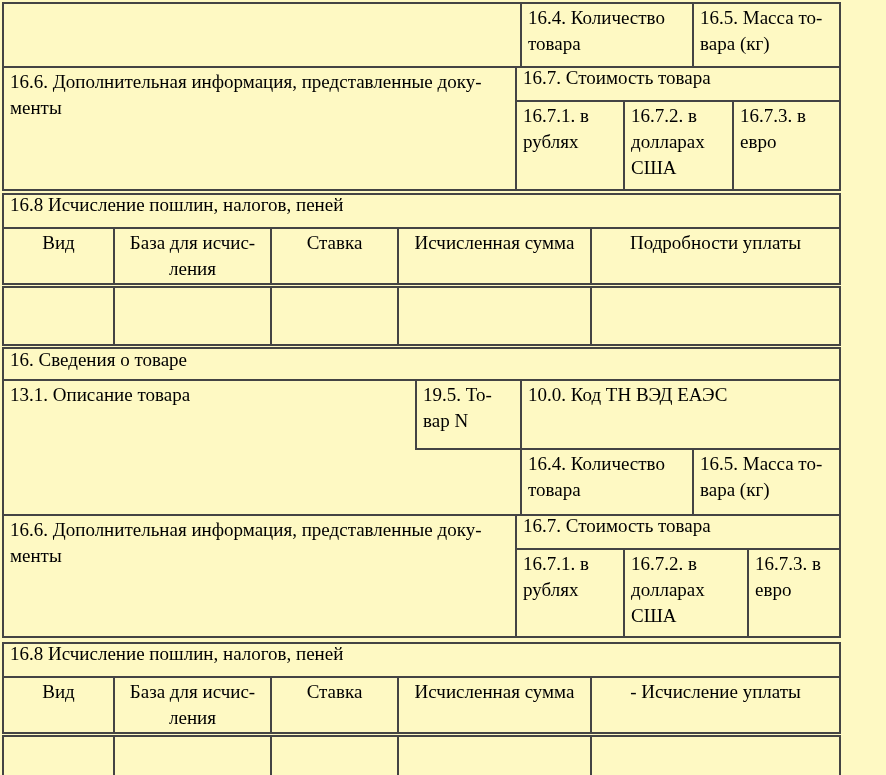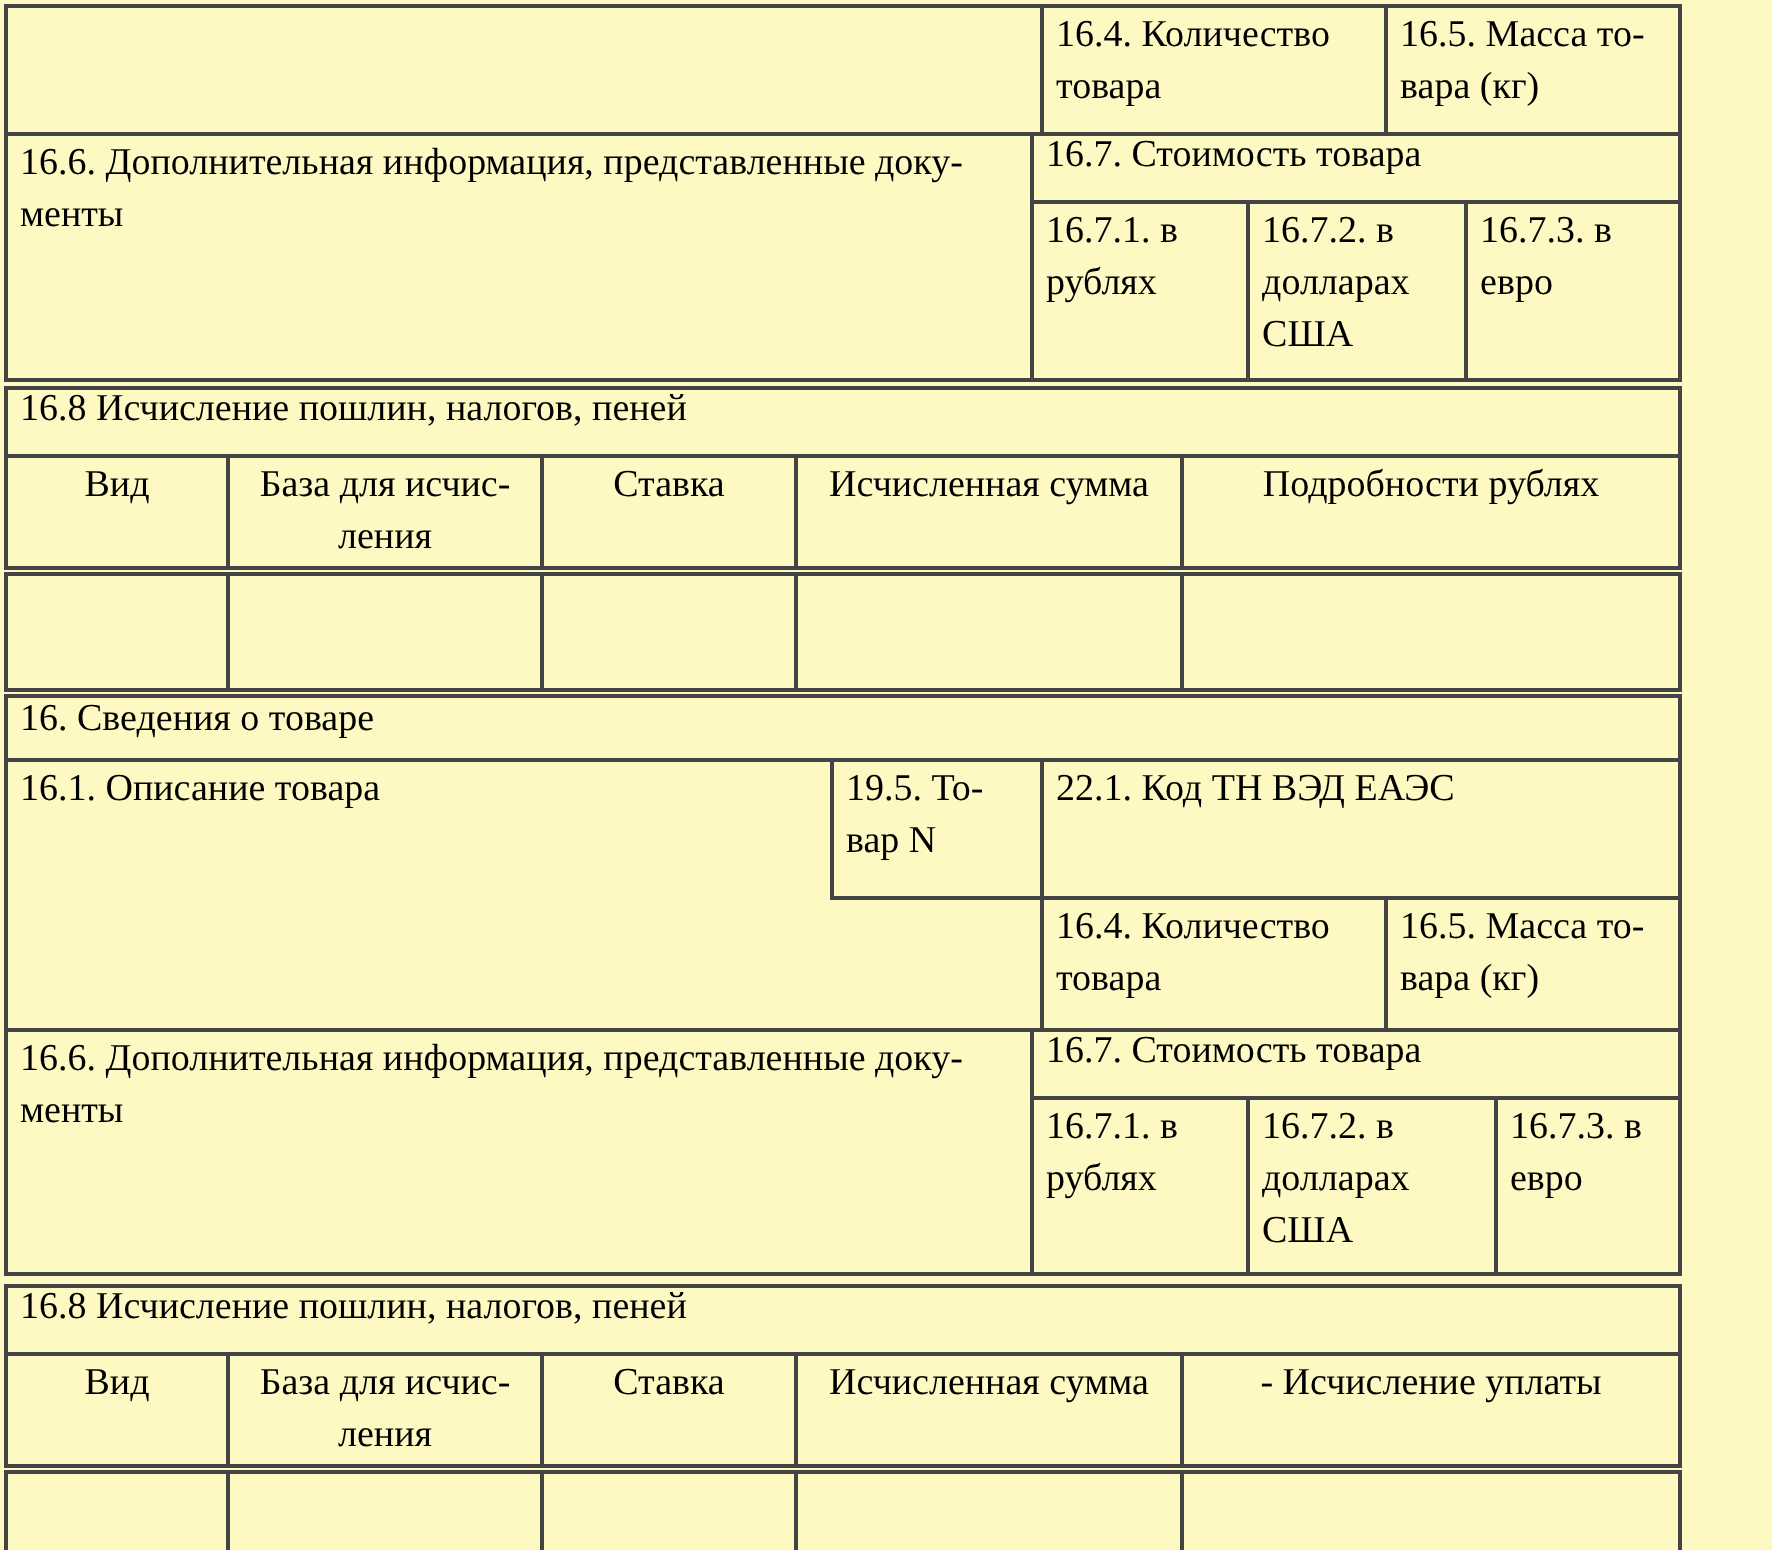--- a/index.html
+++ b/index.html
@@ -77,21 +77,21 @@
     <tbody>
         <tr class="r22">
       <td colspan="5" class="band">16.8 Исчисление пошлин, налогов, пеней</td>
     </tr>
     <tr class="r46">
       <td class="hdr">Вид</td>
       <td class="hdr">База для исчис-
 ления</td>
       <td class="hdr">Ставка</td>
       <td class="hdr">Исчисленная сумма</td>
-      <td class="hdr">Подробности рублях</td>
+      <td class="hdr">Подробности уплаты</td>
     </tr>
   </tbody>
     </table>
 
   <table class="m1">
     <colgroup>
       <col style="width:111px">
         <col style="width:157px">
         <col style="width:127px">
       <col style="width:193px">
@@ -116,24 +116,24 @@
       <col style="width:103px">
         <col style="width:69px">
         <col style="width:55px">
         <col style="width:92px">
     </colgroup>
     <tbody>
         <tr class="r26">
       <td colspan="7" class="sect">16. Сведения о товаре</td>
     </tr>
     <tr class="r69">
-      <td class="no-b">16.1. Описание товара</td>
+      <td class="no-b">13.1. Описание товара</td>
       <td colspan="2">19.5. То-
 вар N</td>
-      <td colspan="4">22.1. Код ТН ВЭД ЕАЭС</td>
+      <td colspan="4">10.0. Код ТН ВЭД ЕАЭС</td>
     </tr>
     <tr class="r66">
       <td colspan="3" class="no-t"></td>
       <td colspan="2">16.4. Количество
 товара</td>
       <td colspan="2">16.5. Масса то-
 вара (кг)</td>
     </tr>
     <tr class="r23">
       <td colspan="2" rowspan="2">16.6. Дополнительная информация, представленные доку-

